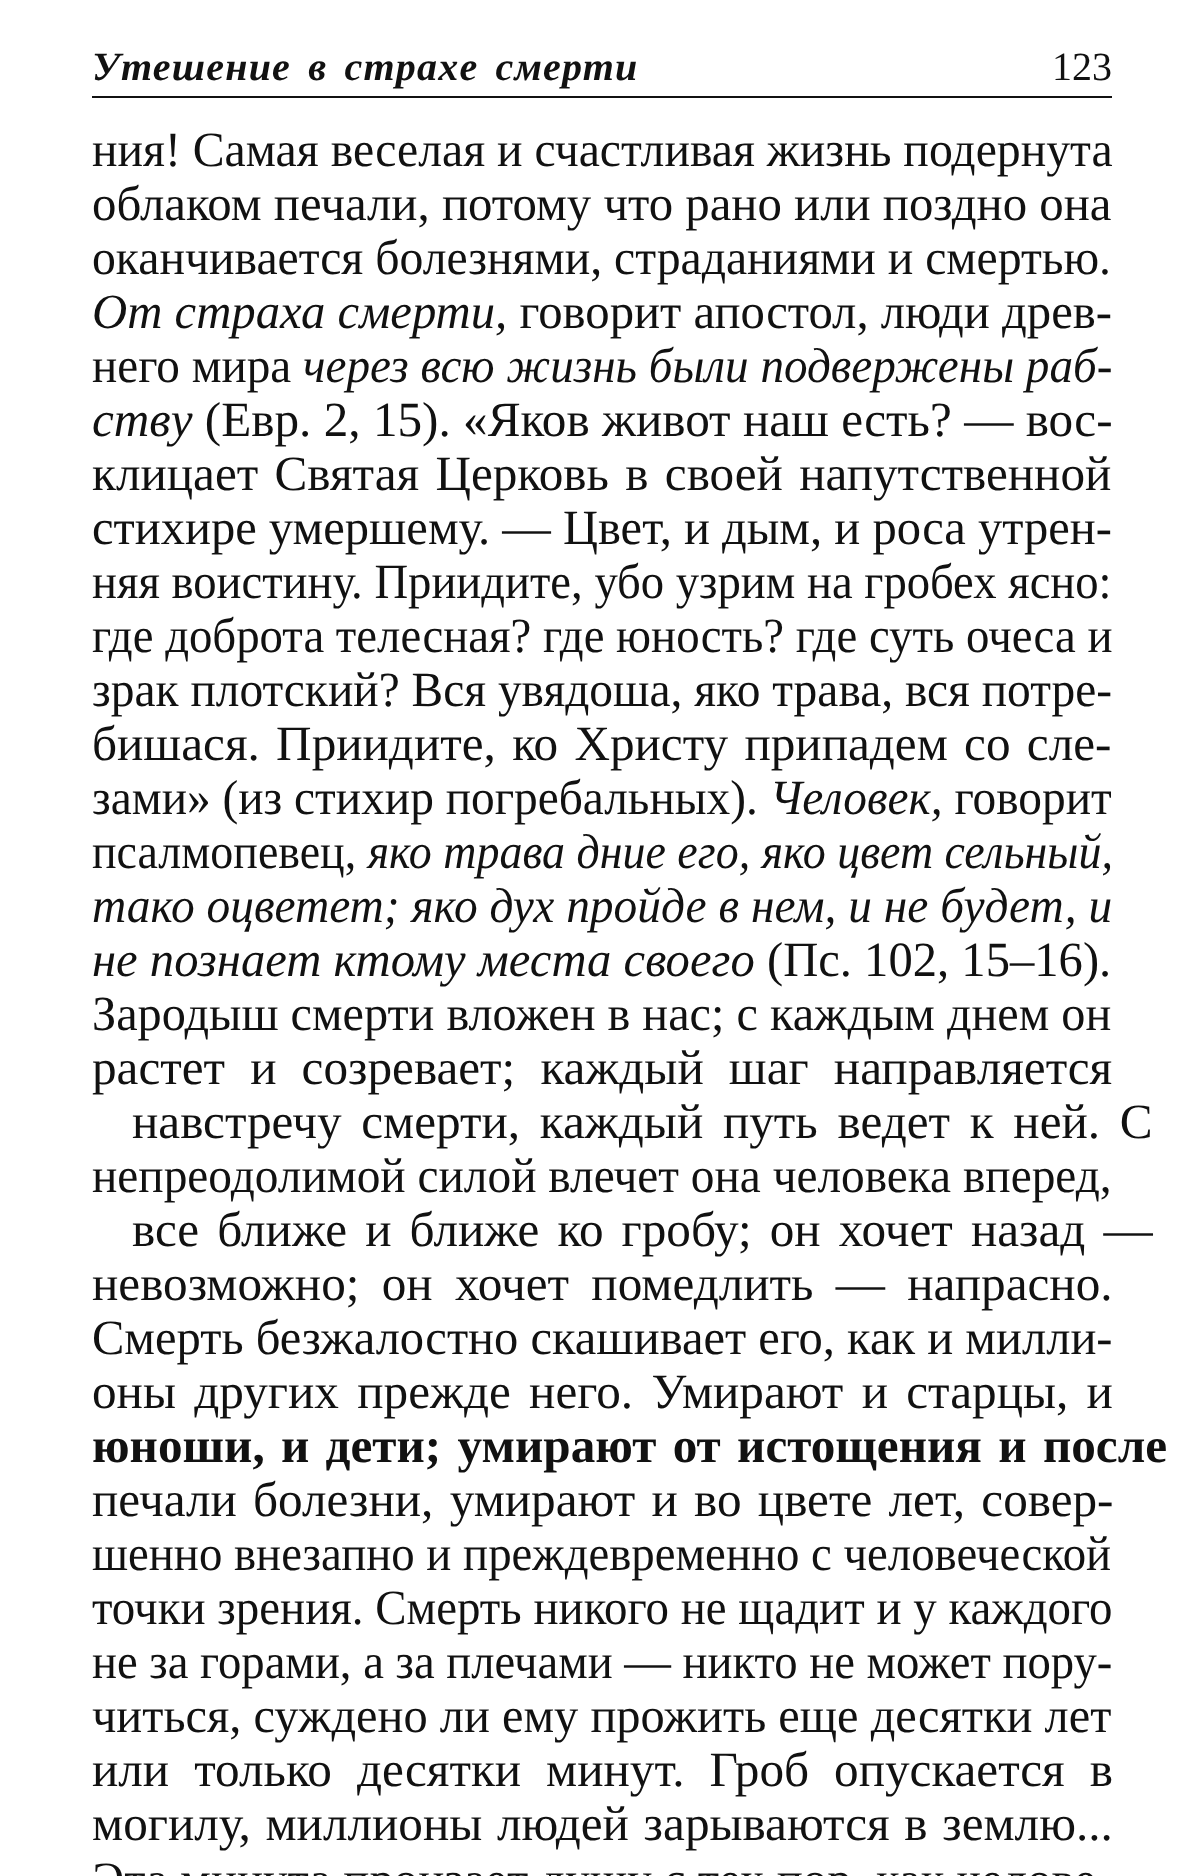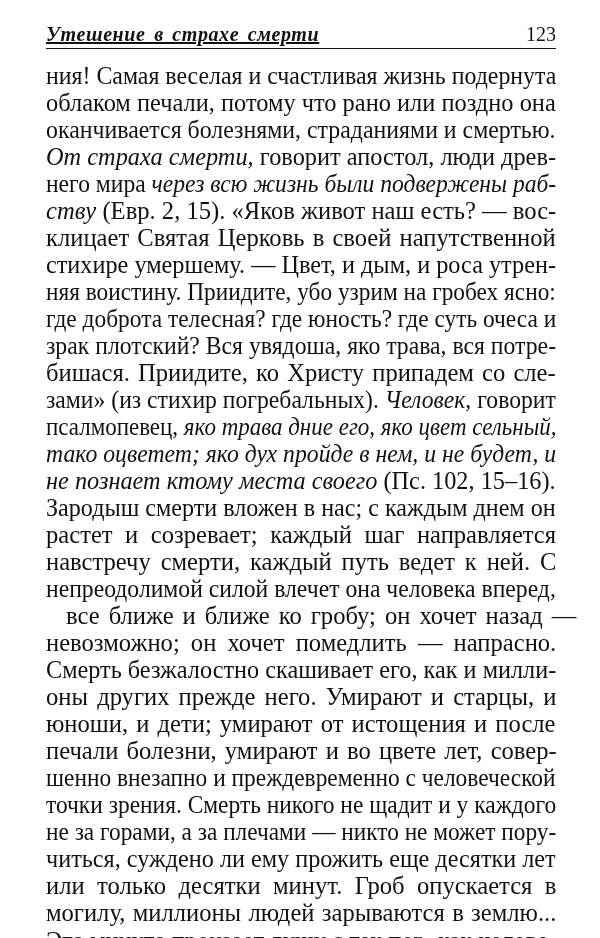--- a/index.html
+++ b/index.html
@@ -7,21 +7,20 @@
     .page { position: absolute; left: 46px; top: 0; width: 510px; }
     .running-head {
       position: absolute; left: 0; top: 22px; width: 510px; height: 26px;
       font-family: "Liberation Serif", serif;
       border-bottom: 1.6px solid #111111;
     }
     .running-title {
       position: absolute; left: 0; top: 0;
       font-style: italic; font-weight: bold; font-size: 20px; letter-spacing: 0.6px; word-spacing: 3px;
       line-height: 24px;
-      text-decoration: underline;
     }
     .page-number {
       position: absolute; right: 0; top: 0;
       font-size: 20px; line-height: 24px;
     }
     .body-text {
       position: absolute; left: 0; top: 62px; width: 510px;
       font-family: "Liberation Serif", serif;
       font-size: 24.6px;
       line-height: 27.03px;
@@ -53,27 +52,27 @@
       <span class="line" style="display: block; width: 538px; transform: scaleX(0.948); text-align-last: left;"><span>няя воистину. Приидите, убо узрим на гробех ясно:</span></span>
       <span class="line" style="display: block; width: 536px; transform: scaleX(0.9515); text-align-last: left;"><span>где доброта телесная? где юность? где суть очеса и</span></span>
       <span class="line" style="display: block; width: 529px; transform: scaleX(0.9641); text-align-last: left;"><span>зрак плотский? Вся увядоша, яко трава, вся потре-</span></span>
       <span class="line" style="display: block; width: auto; word-spacing: 2px; text-align-last: left;"><span>бишася. Приидите, ко Христу припадем со сле-</span></span>
       <span class="line" style="display: block; width: 530px; transform: scaleX(0.9623); text-align-last: left;"><span>зами» (из стихир погребальных). </span><span class="it">Человек,</span><span> говорит</span></span>
       <span class="line" style="display: block; width: 546px; transform: scaleX(0.9341); text-align-last: left;"><span>псалмопевец, </span><span class="it">яко трава дние его, яко цвет сельный,</span></span>
       <span class="line" style="display: block; width: 529px; transform: scaleX(0.9641); text-align-last: left;"><span class="it">тако оцветет; яко дух пройде в нем, и не будет, и</span></span>
       <span class="line" style="display: block; width: 516px; transform: scaleX(0.9884); text-align-last: left;"><span class="it">не познает ктому места своего</span><span> (Пс. 102, 15–16).</span></span>
       <span class="line" style="display: block; width: 520px; transform: scaleX(0.9808); text-align-last: left;"><span>Зародыш смерти вложен в нас; с каждым днем он</span></span>
       <span class="line" style="display: block; width: auto; word-spacing: 6.4px; text-align-last: left; font-family: Liberation Serif, serif;"><span>растет и созревает; каждый шаг направляется</span></span>
-      <span class="line" style="display: block; width: auto; word-spacing: 3.71429px; text-align-last: left;"><span>навстречу смерти, каждый путь ведет к ней. С</span></span>
+      <span class="line" style="display: block; width: auto; word-spacing: 3.71429px; text-align-last: left; margin-left: 20px;"><span>навстречу смерти, каждый путь ведет к ней. С</span></span>
       <span class="line" style="display: block; width: 530px; transform: scaleX(0.9623); text-align-last: left;"><span>непреодолимой силой влечет она человека вперед,</span></span>
       <span class="line" style="display: block; width: auto; word-spacing: 2.88889px; text-align-last: left; margin-left: 20px;"><span>все ближе и ближе ко гробу; он хочет назад —</span></span>
       <span class="line" style="display: block; width: auto; word-spacing: 5px; text-align-last: left;"><span>невозможно; он хочет помедлить — напрасно.</span></span>
       <span class="line" style="display: block; width: 517px; transform: scaleX(0.9865); text-align-last: left;"><span>Смерть безжалостно скашивает его, как и милли-</span></span>
       <span class="line" style="display: block; width: auto; word-spacing: 3px; text-align-last: left;"><span>оны других прежде него. Умирают и старцы, и</span></span>
-      <span class="line" style="display: block; width: auto; word-spacing: 2px; text-align-last: left;"><span>юноши, и дети; умирают от истощения и после</span></span>
+      <span class="line" style="display: block; width: auto; word-spacing: 2px; text-align-last: left; font-weight: bold;"><span>юноши, и дети; умирают от истощения и после</span></span>
       <span class="line" style="display: block; width: auto; word-spacing: 2px; text-align-last: left;"><span>печали болезни, умирают и во цвете лет, совер-</span></span>
       <span class="line" style="display: block; width: 536px; transform: scaleX(0.9515); text-align-last: left;"><span>шенно внезапно и преждевременно с человеческой</span></span>
       <span class="line" style="display: block; width: 535px; transform: scaleX(0.9533); text-align-last: left;"><span>точки зрения. Смерть никого не щадит и у каждого</span></span>
       <span class="line" style="display: block; width: 538px; transform: scaleX(0.948); text-align-last: left;"><span>не за горами, а за плечами — никто не может пору-</span></span>
       <span class="line" style="display: block; width: 518px; transform: scaleX(0.9846); text-align-last: left;"><span>читься, суждено ли ему прожить еще десятки лет</span></span>
       <span class="line" style="display: block; width: auto; word-spacing: 6.33333px; text-align-last: left;"><span>или только десятки минут. Гроб опускается в</span></span>
       <span class="line" style="display: block; width: auto; word-spacing: 1.2px; text-align-last: left;"><span>могилу, миллионы людей зарываются в землю...</span></span>
       <span class="line" style="display: block; width: 514px; transform: scaleX(0.9922); text-align-last: left;"><span>Эта минута пронзает душу с тех пор, как челове-</span></span>
     </div>
 </div>

